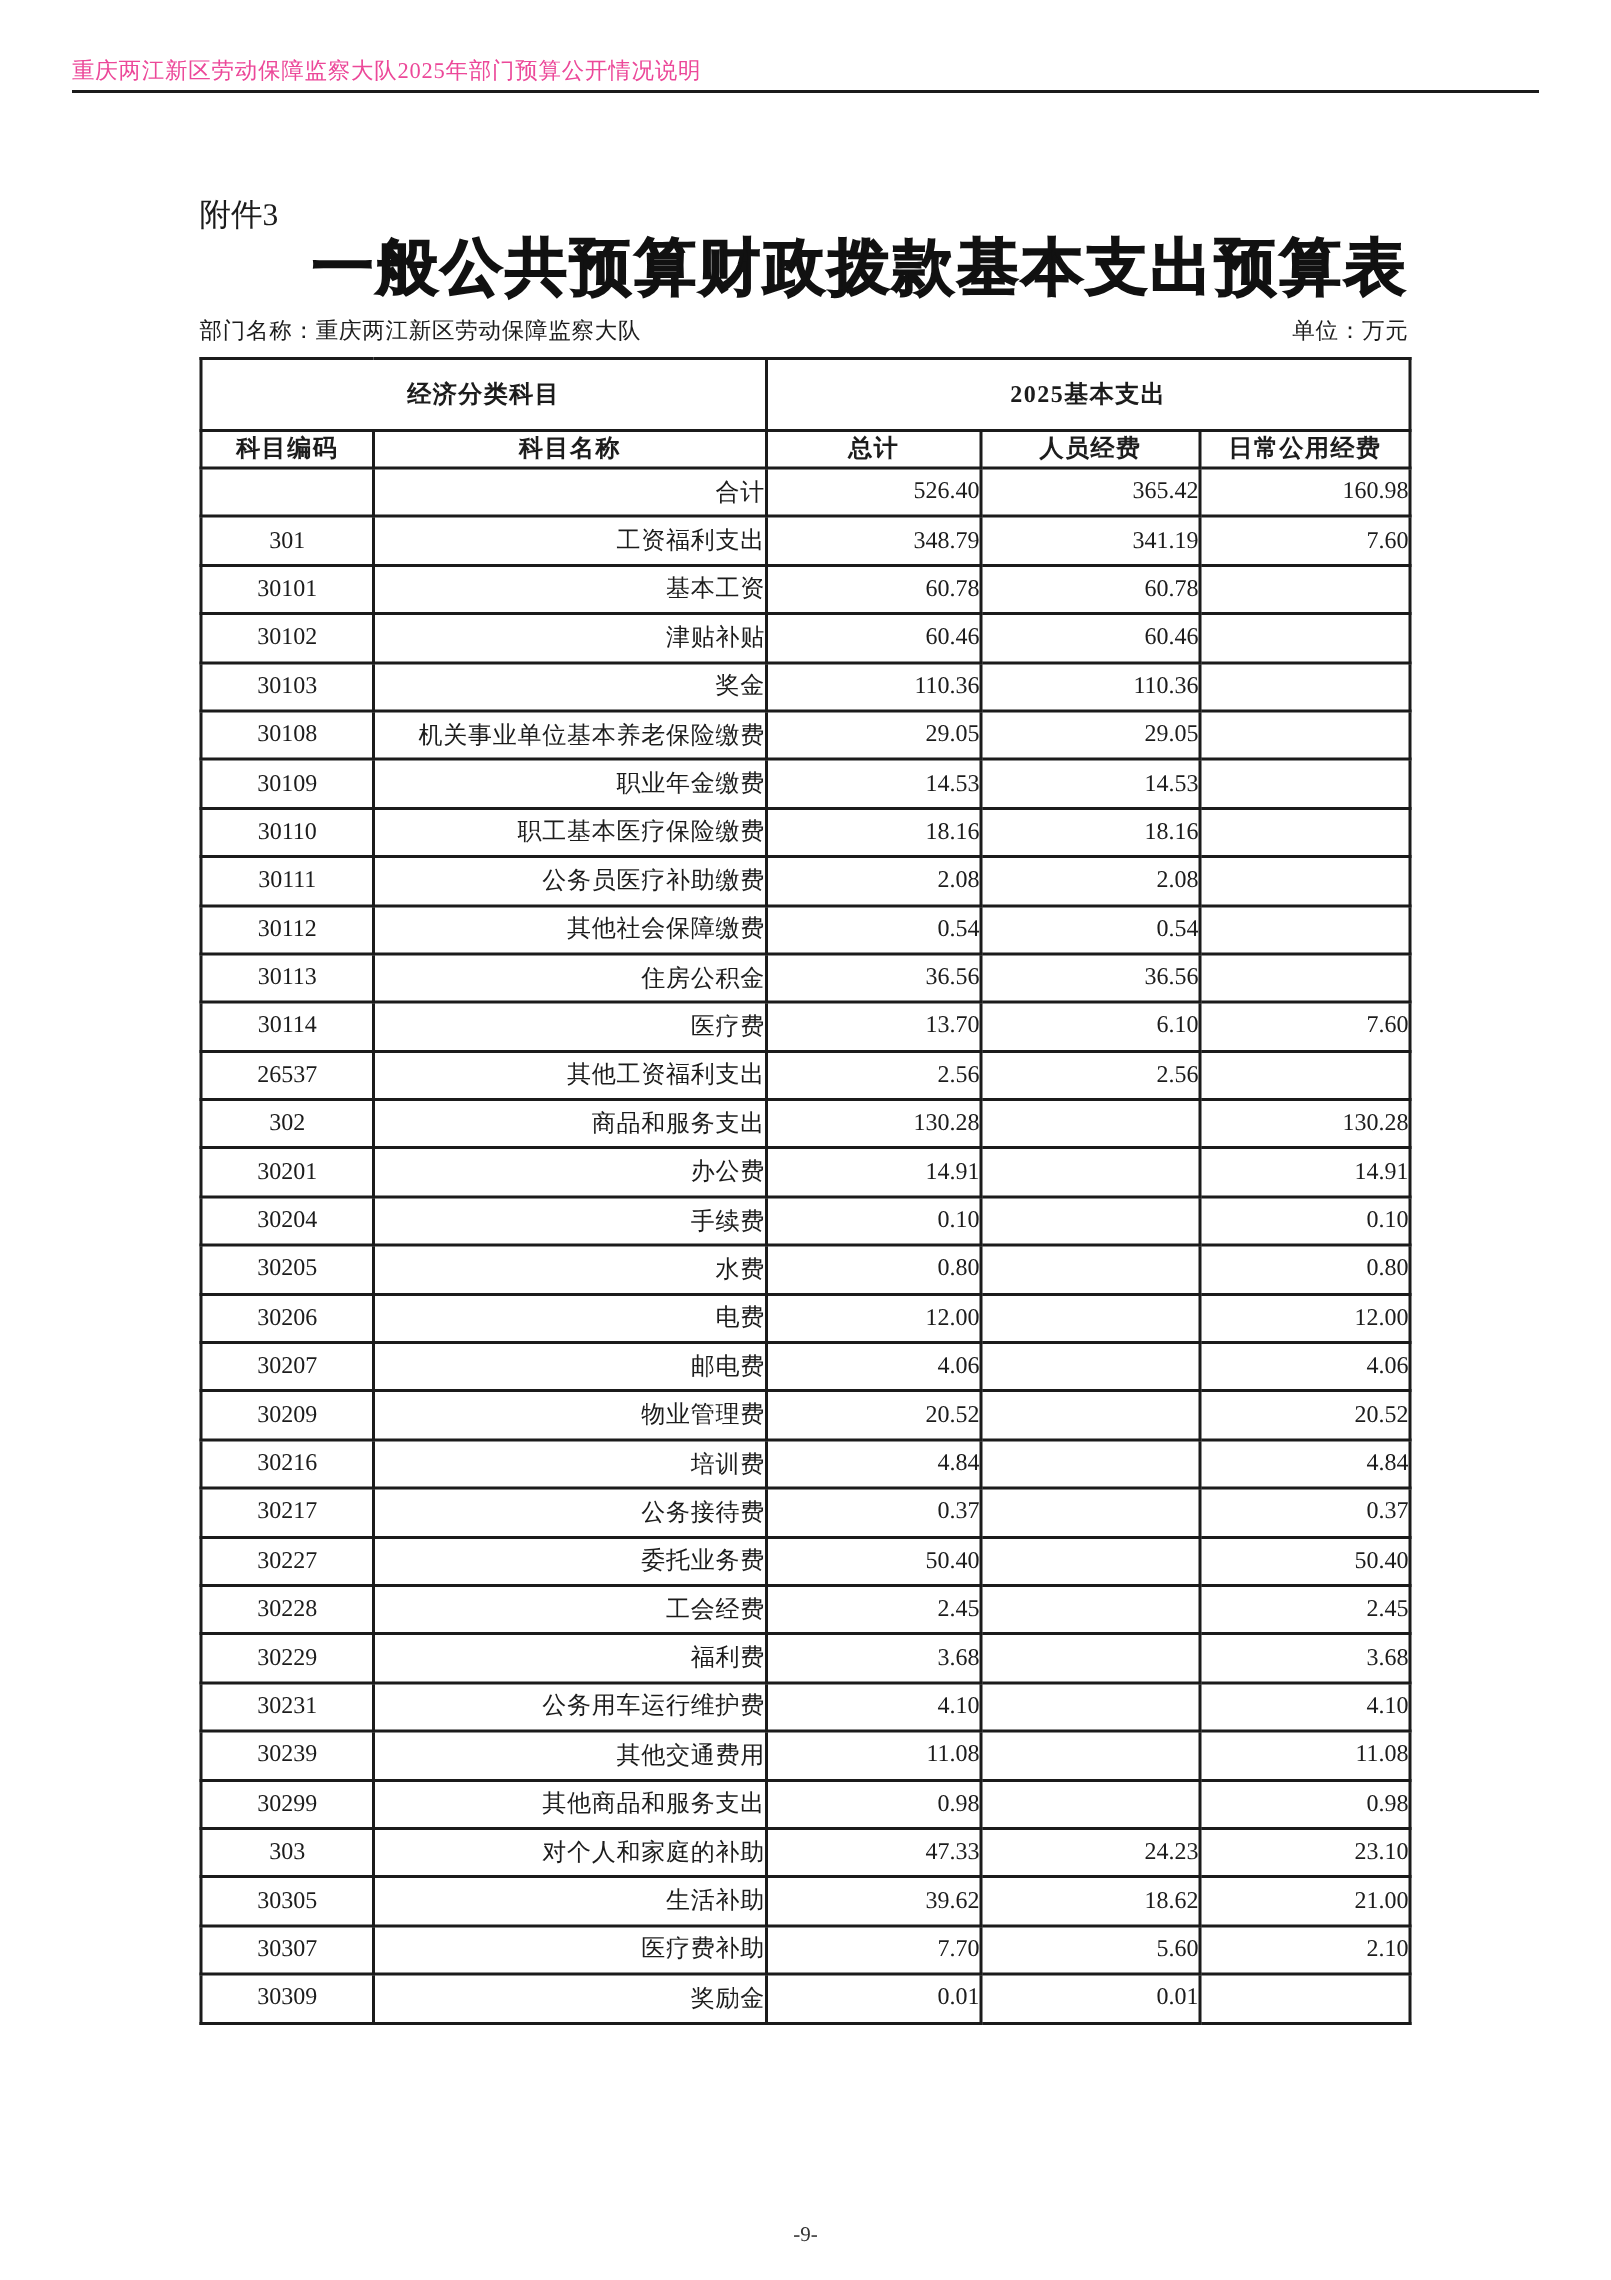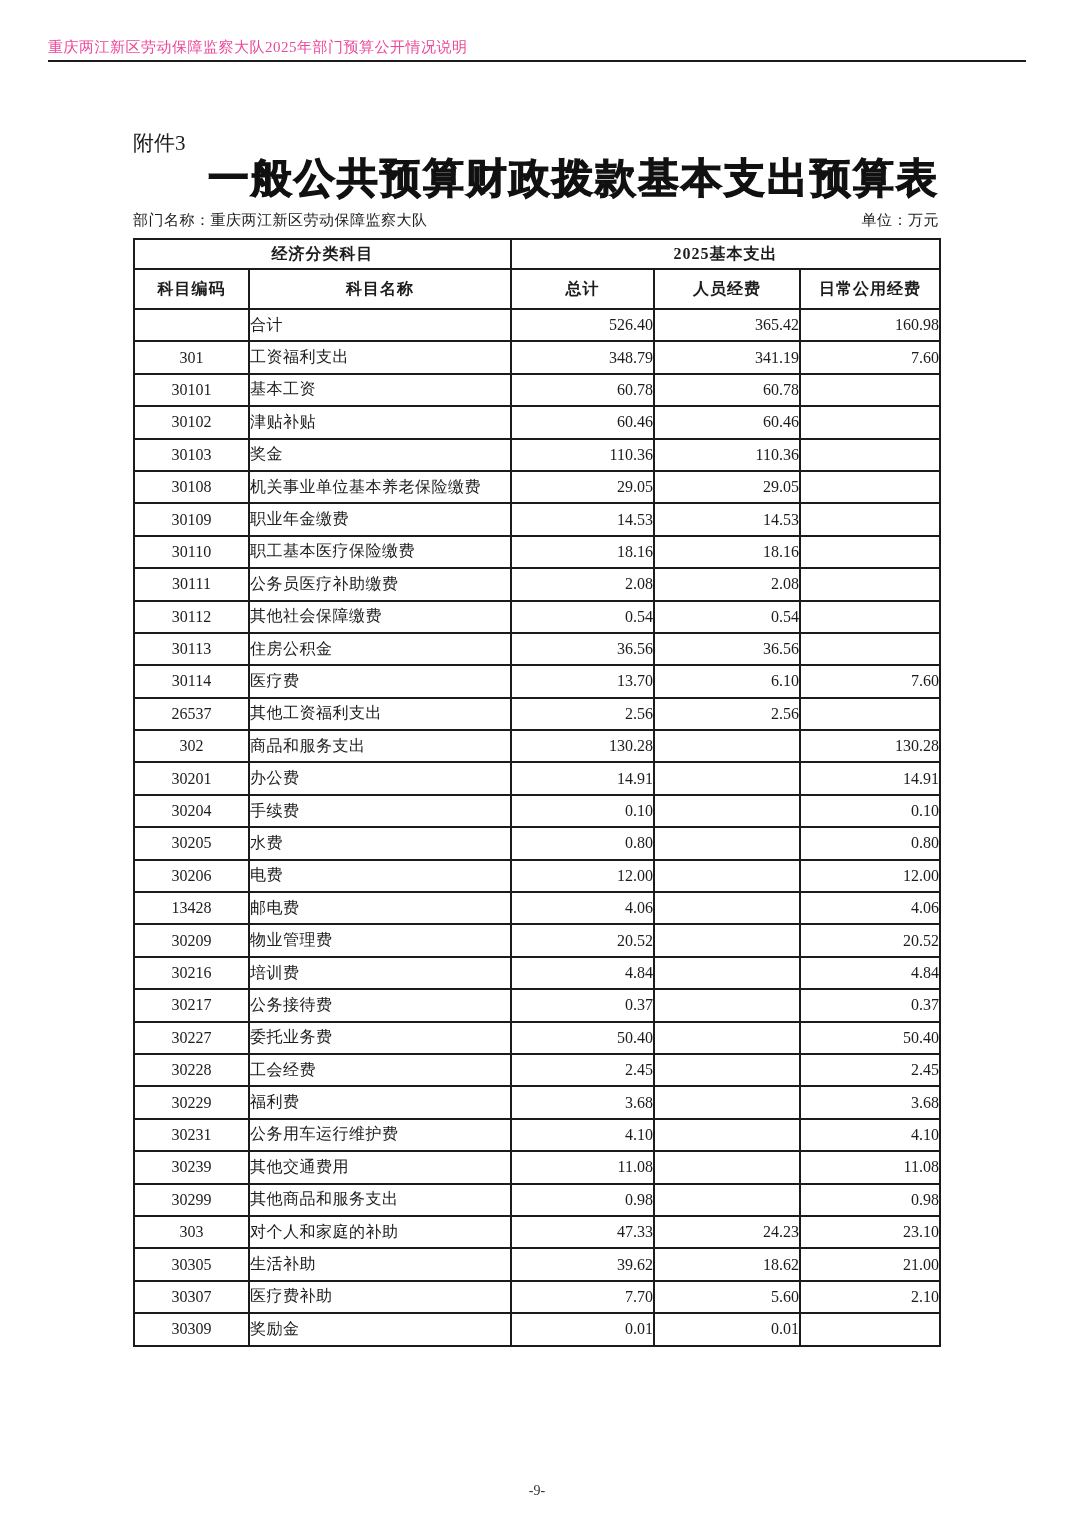--- a/index.html
+++ b/index.html
@@ -68,25 +68,25 @@
     border: 2px solid #1b1b1b;
     padding: 0;
     overflow: hidden;
     white-space: nowrap;
   }
   table.budget th {
     font-weight: bold;
     text-align: center;
     letter-spacing: 1px;
   }
-  tr.group-row th { height: 30px; }
-  tr.col-row th { height: 40px; }
+  tr.group-row th { height: 48px; }
+  tr.col-row th { height: 25px; }
   table.budget td { height: 32.4px; }
   td.c-code { text-align: center; padding-left: 3px; }
-  td.c-name { text-align: left; padding-left: 5px; letter-spacing: 0.5px; margin-left: 31px; }
+  td.c-name { text-align: right; padding-left: 5px; letter-spacing: 0.5px; margin-left: 31px; }
   td.c-num  { text-align: right; padding-right: 8px; }
 
   .page-number {
     position: absolute;
     left: 0; right: 0; top: 1483px;
     text-align: center;
     font-size: 14px;
     color: #333;
   }
 </style>
@@ -249,21 +249,21 @@
           <td class="c-num">0.80</td>
         </tr>
         <tr>
           <td class="c-code">30206</td>
           <td class="c-name">电费</td>
           <td class="c-num">12.00</td>
           <td class="c-num"></td>
           <td class="c-num">12.00</td>
         </tr>
         <tr>
-          <td class="c-code">13428</td>
+          <td class="c-code">30207</td>
           <td class="c-name">邮电费</td>
           <td class="c-num">4.06</td>
           <td class="c-num"></td>
           <td class="c-num">4.06</td>
         </tr>
         <tr>
           <td class="c-code">30209</td>
           <td class="c-name">物业管理费</td>
           <td class="c-num">20.52</td>
           <td class="c-num"></td>

